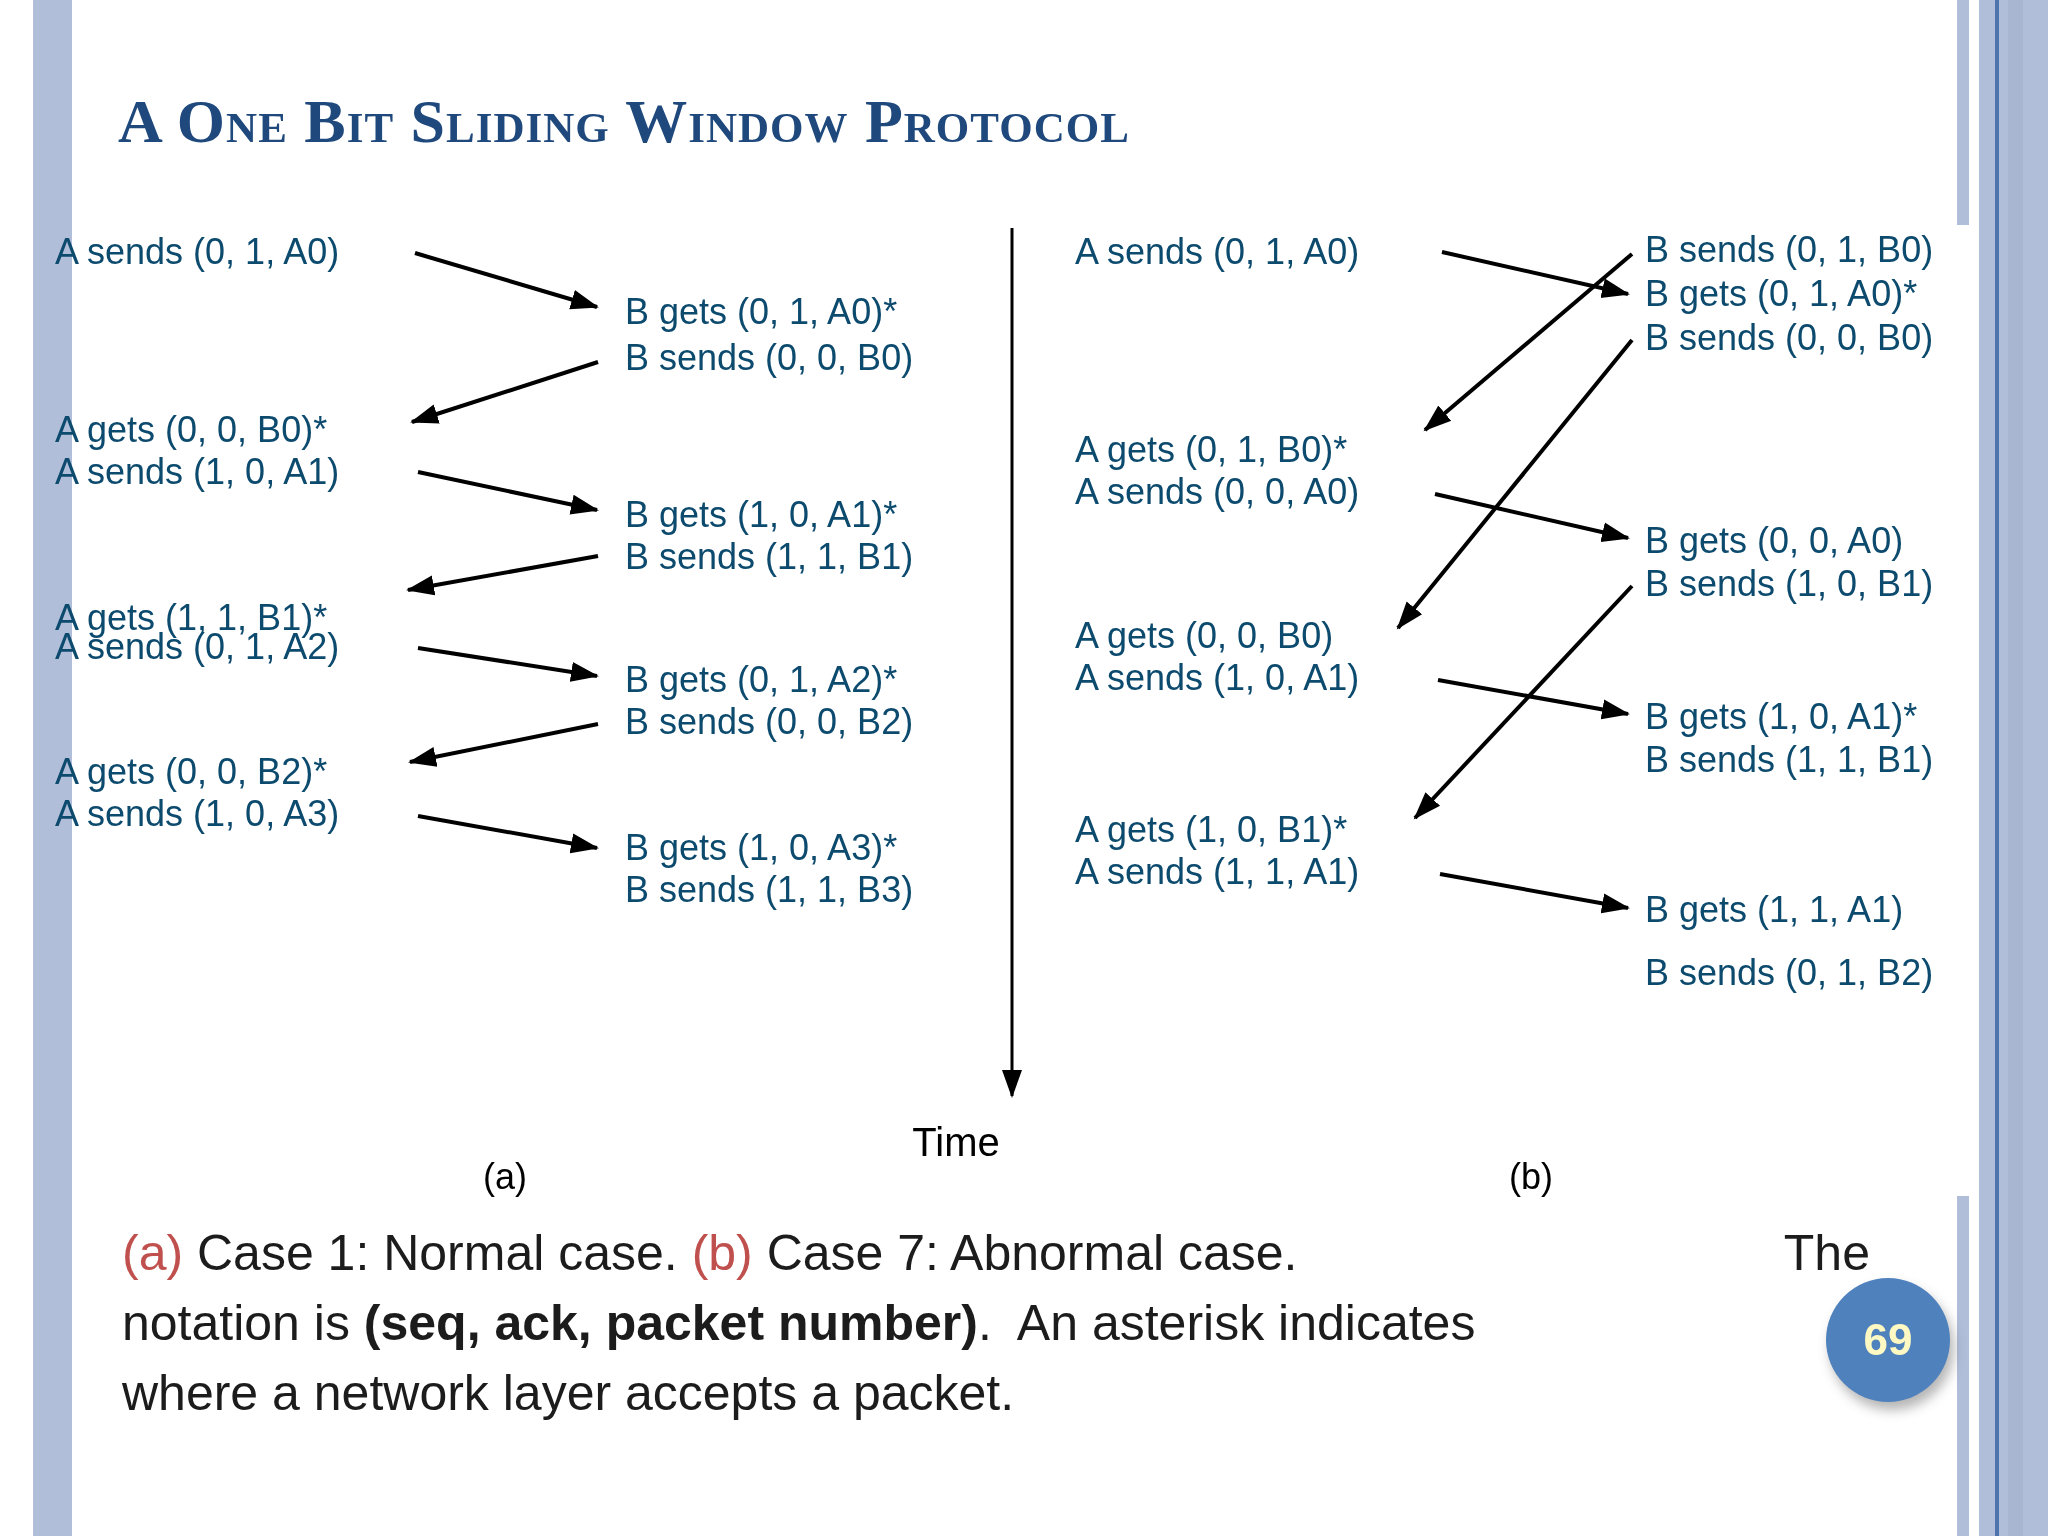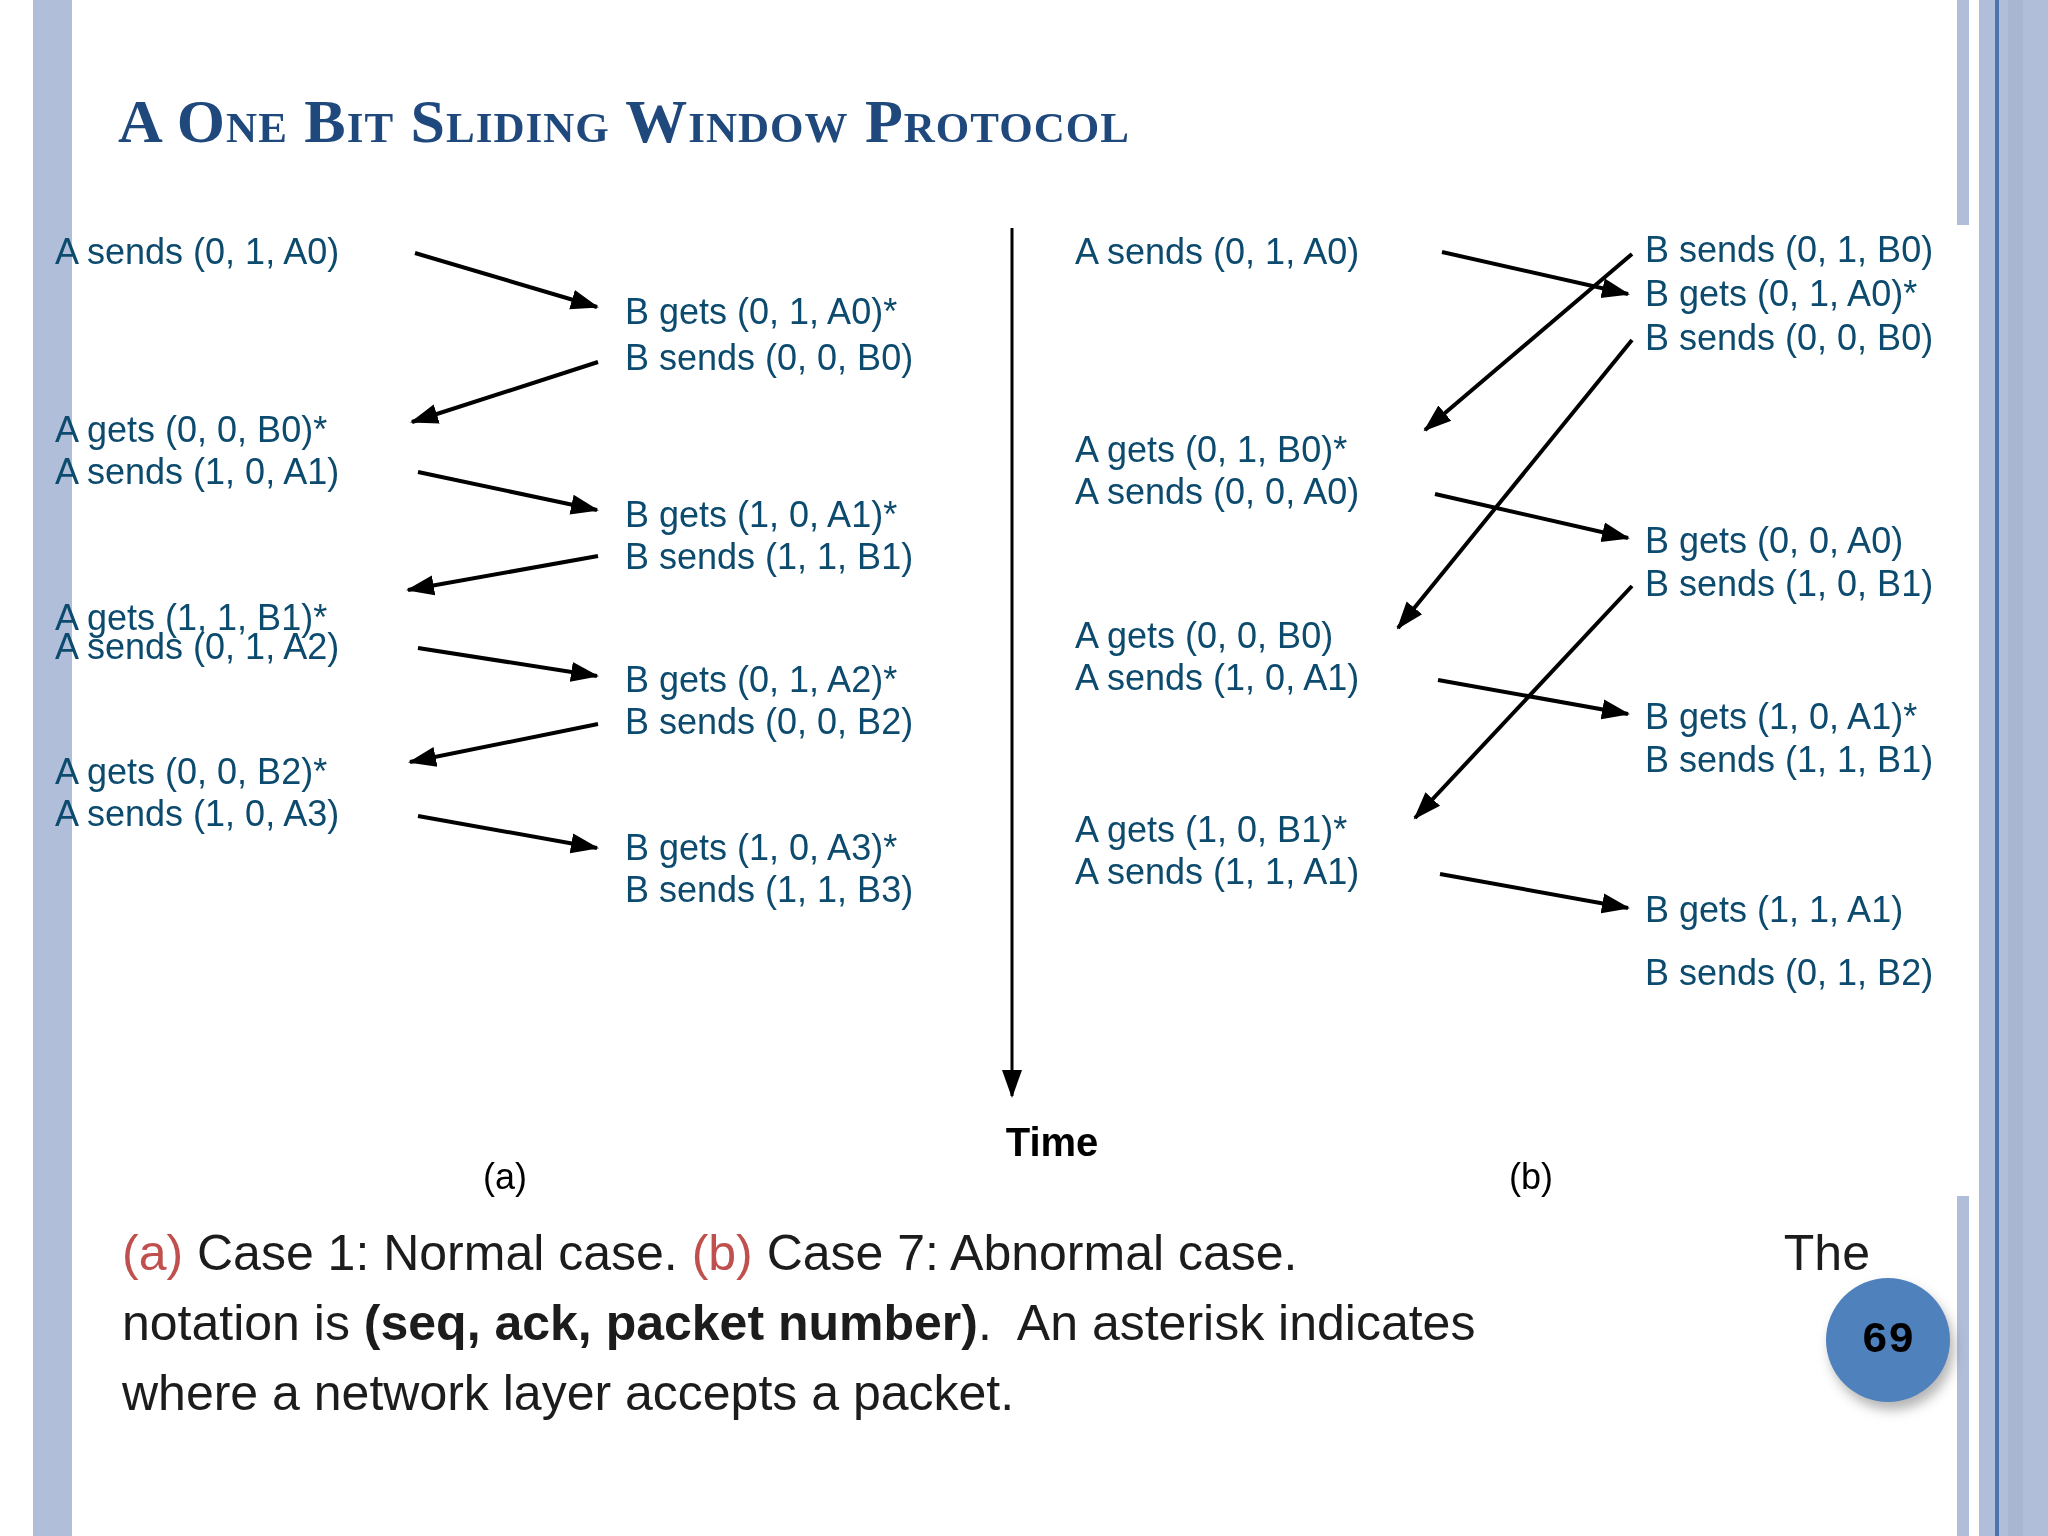--- a/index.html
+++ b/index.html
@@ -21,36 +21,36 @@
     font-variant:small-caps;font-size:62px;color:#1F497D;letter-spacing:1px;
   }
   
   .fig-text{
     position:absolute;font-size:36px;color:#0c4a6e;white-space:nowrap;line-height:40px;
   }
   .arrow-layer{position:absolute;left:0;top:0;pointer-events:none;}
   .fig-label{position:absolute;width:110px;text-align:center;font-size:36px;color:#000;top:1156px;}
   .fig-label.a{left:450px;}
   .fig-label.b{left:1476px;}
-  .time-label{position:absolute;left:980px;top:1120px;width:144px;text-align:center;font-size:40px;color:#000;font-weight:bold;}
+  .time-label{position:absolute;left:884px;top:1120px;width:144px;text-align:center;font-size:40px;color:#000;}
   
   .caption{
     position:absolute;left:122px;top:1218px;width:1748px;
     font-size:50px;line-height:70px;color:#1c1c1c;
   }
   .caption .line1{display:flex;justify-content:space-between;}
   .caption span{white-space:pre-wrap;}
   .caption .red{color:#C0504D;}
   .caption .bold{font-weight:bold;}
   
   .badge{
     position:absolute;left:1826px;top:1278px;width:124px;height:124px;border-radius:50%;
     background:#4F81BD;box-shadow:4px 8px 12px rgba(90,90,90,0.45);
     display:flex;align-items:center;justify-content:center;
-    color:#000000;font-family:Liberation Mono, monospace;font-weight:bold;font-size:44px;
+    color:#fef9c3;font-family:Liberation Sans, sans-serif;font-weight:bold;font-size:44px;
   }
 </style>
 </head>
 <body>
 
 <div class="slide">
 
   <div class="stripe-left"></div>
   <div class="stripe-thin-top"></div>
   <div class="stripe-thin-bottom"></div>

